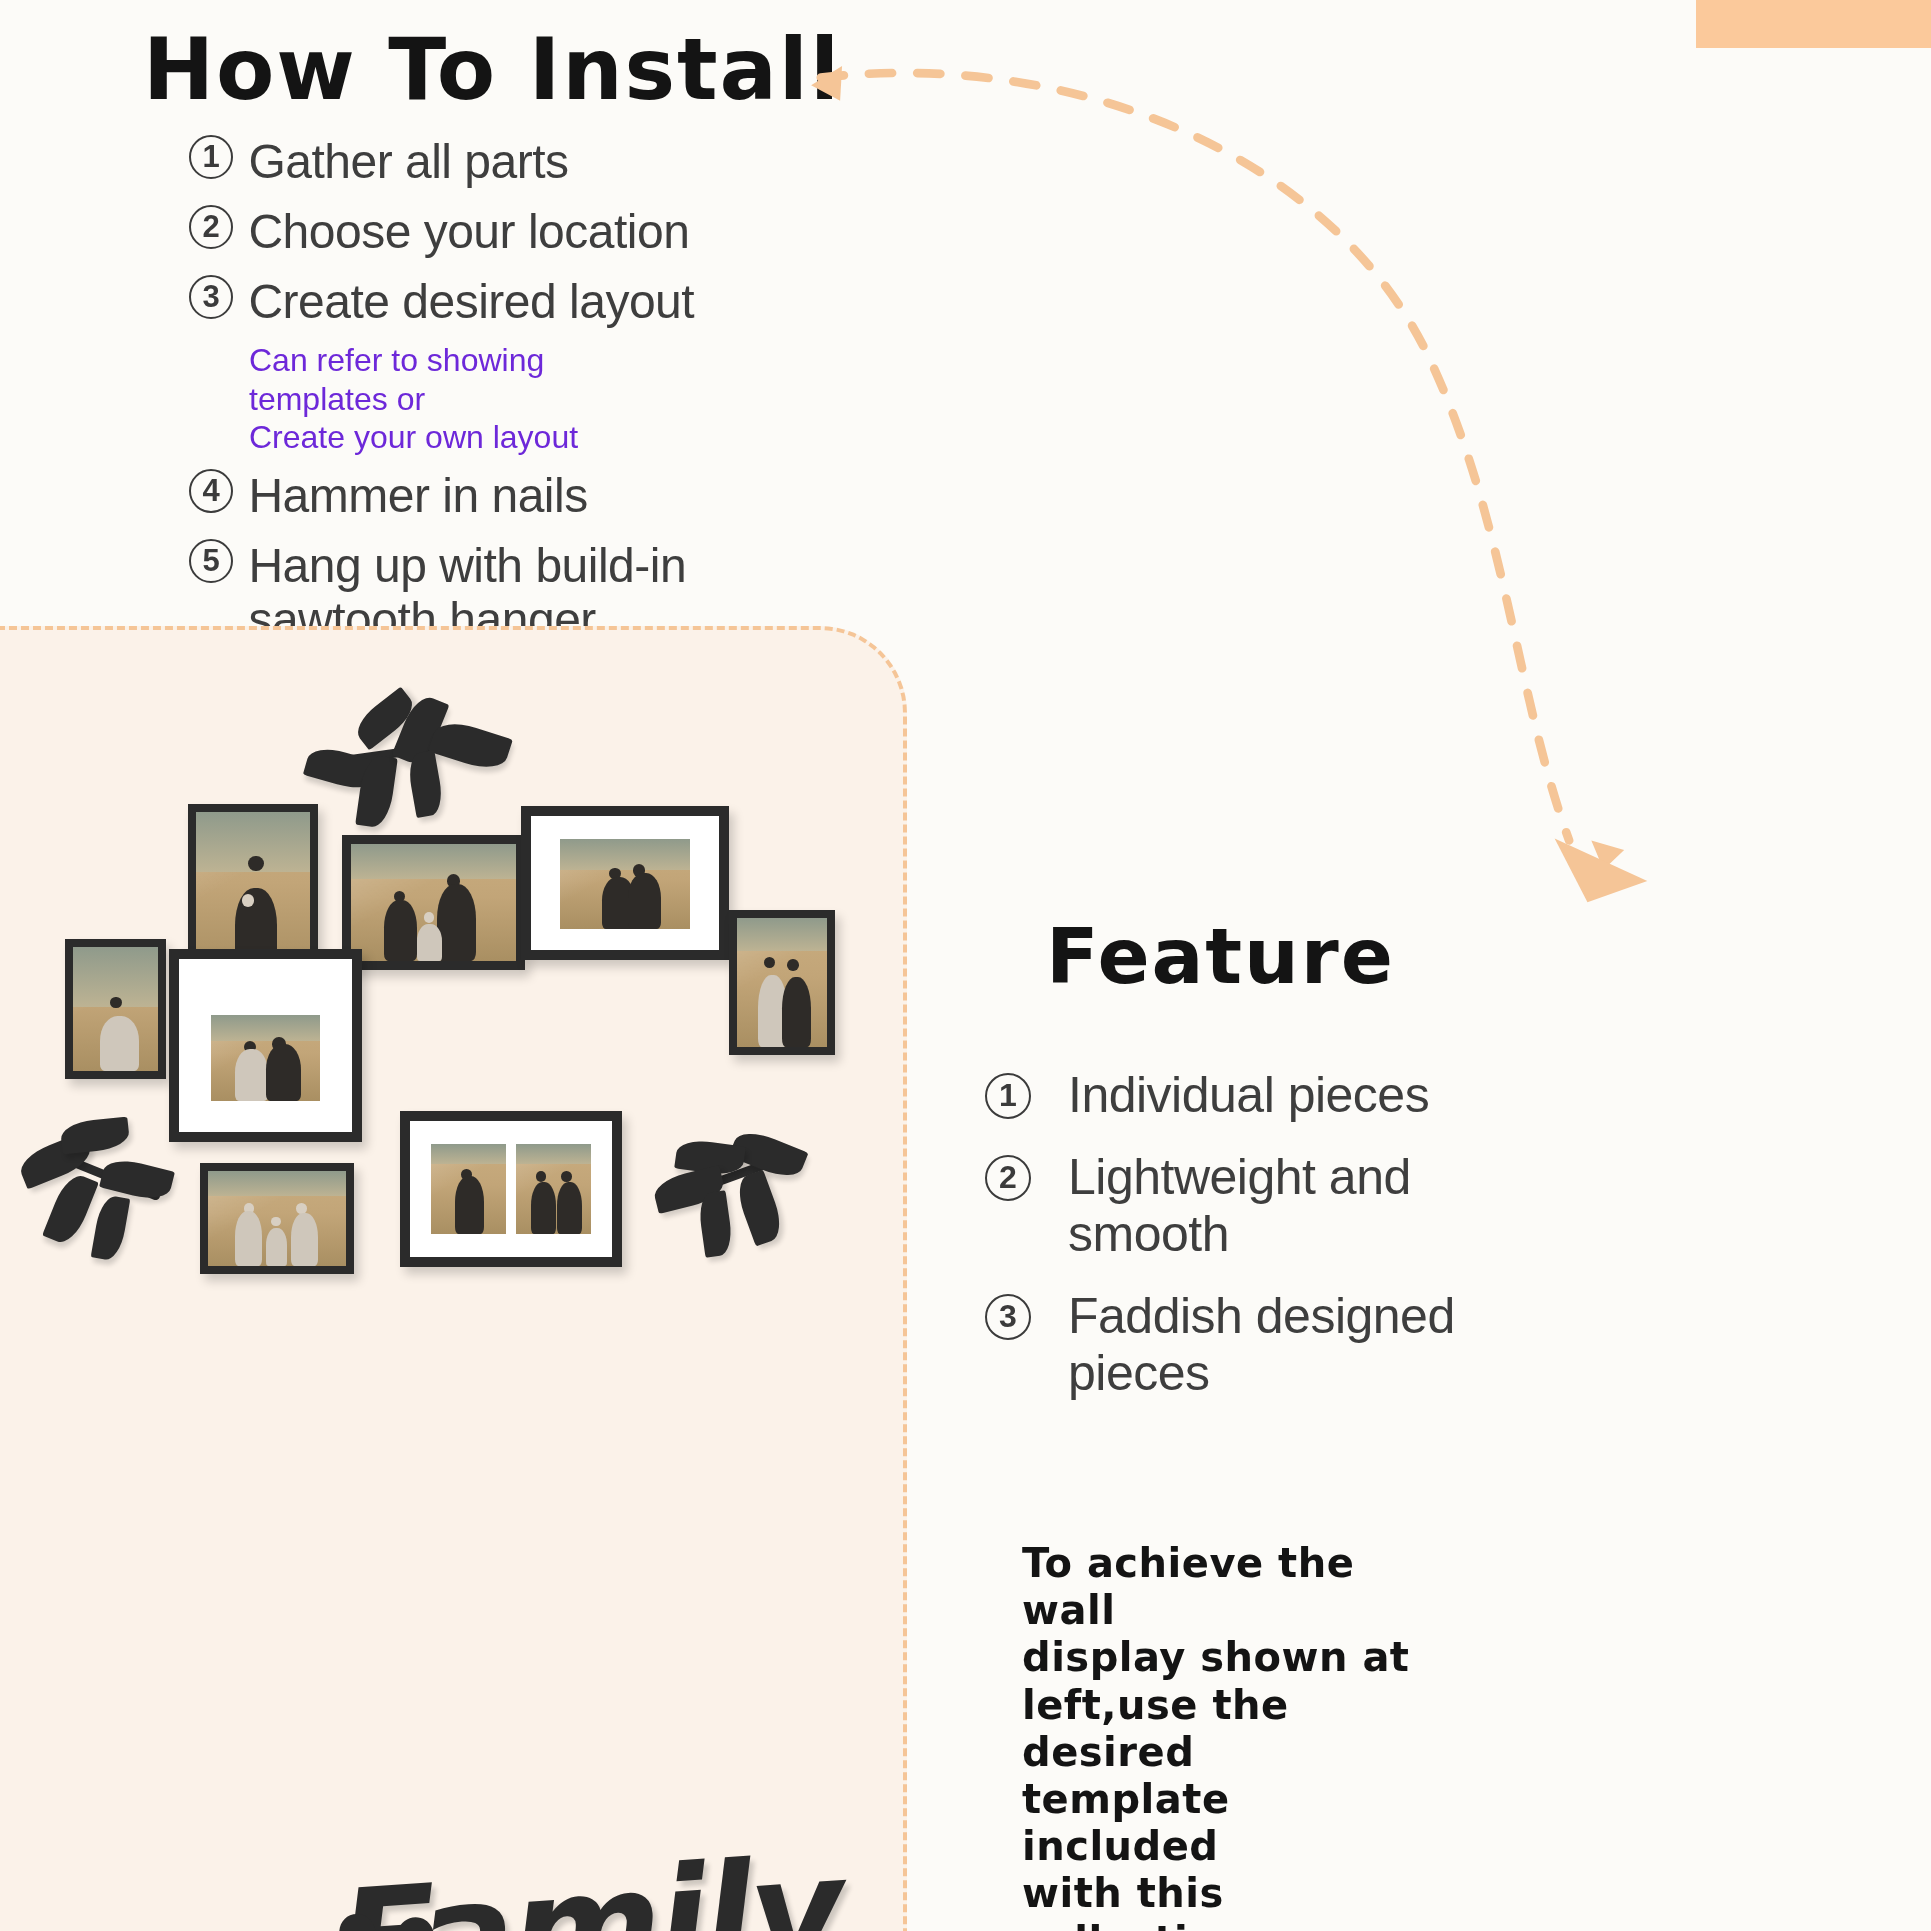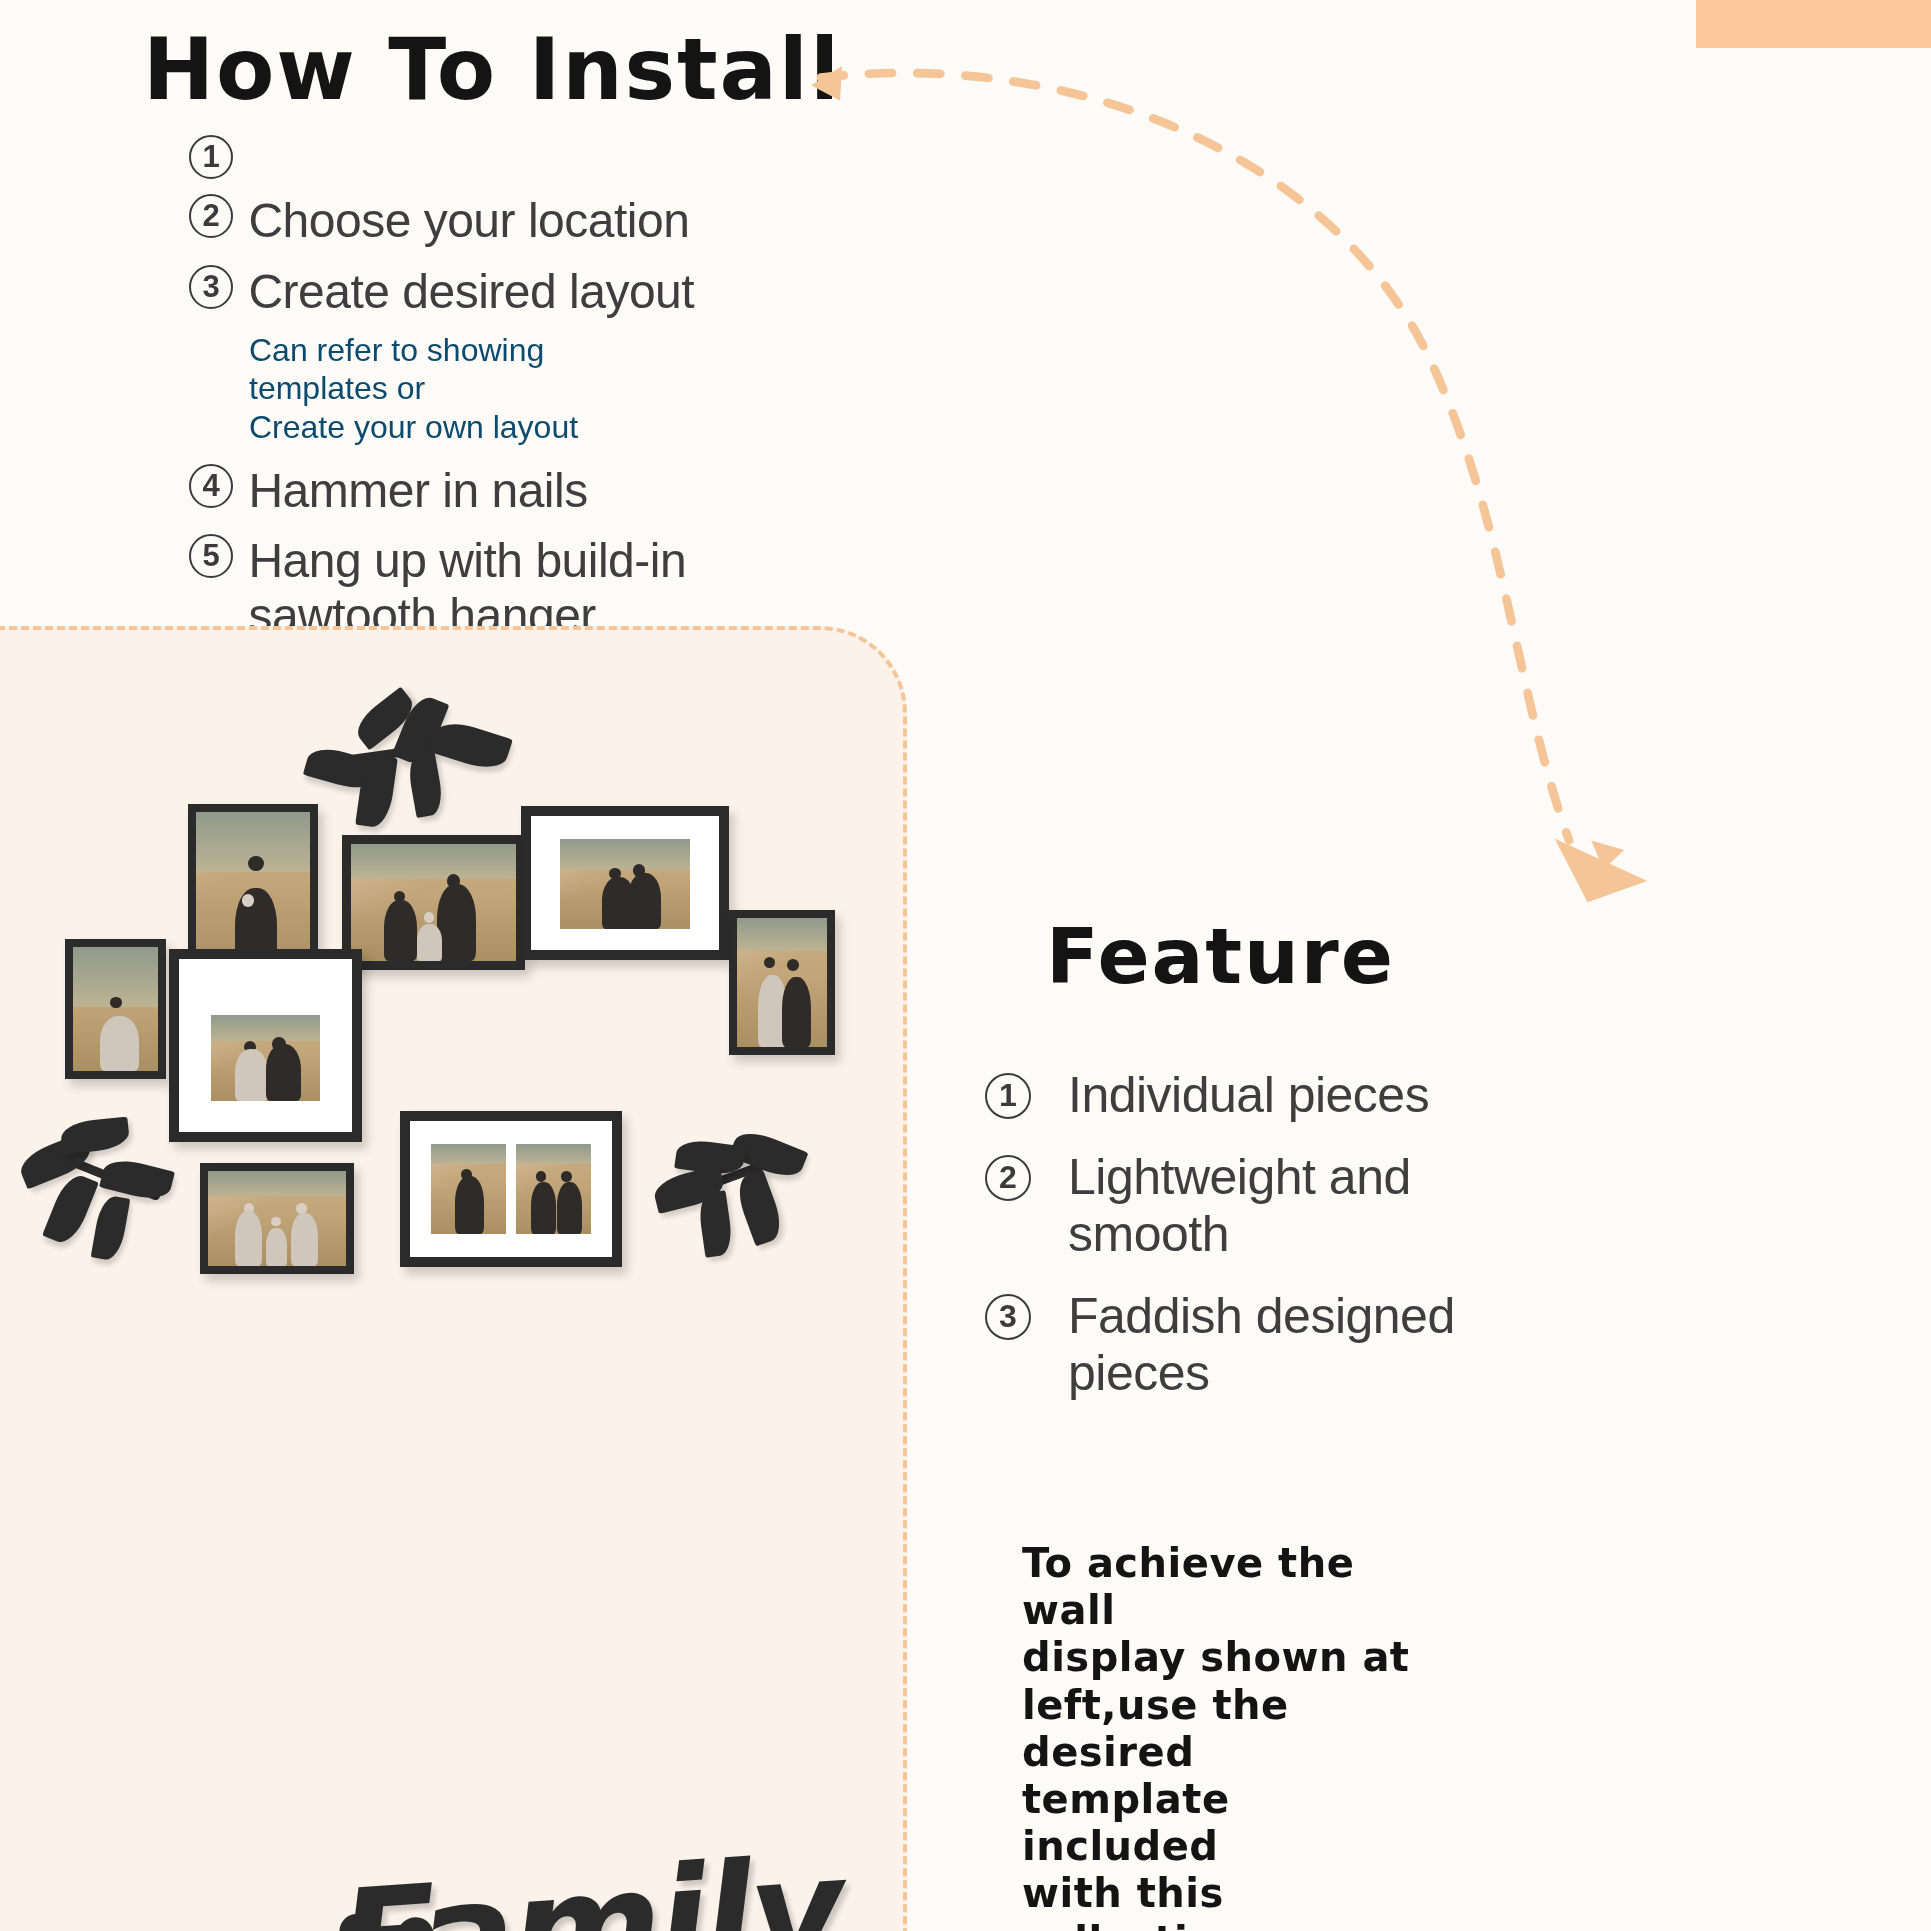--- a/index.html
+++ b/index.html
@@ -56,22 +56,22 @@
     font-family:"Liberation Sans", sans-serif;
     font-weight:400;
     letter-spacing:-0.5px;
   }
   .steps .step-row { margin-bottom:15.4px; }
   .feats .step-row { margin-bottom:25px; }
   .feats .step-num { width:46px; height:46px; font-size:32px; margin-top:5.8px; }
   .feats .step-text { font-size:50px; margin-left:37px; }
 
   .substeps {
-    margin-left:60px; margin-top:-3.9px; margin-bottom:18px;
-    color:#0c4a6e;
+    margin-left:60px; margin-top:-3.9px; margin-bottom:12px;
+    color:#6d28d9;
     font-size:32px; line-height:1.2;
     font-family:"Liberation Sans", sans-serif;
   }
 
   
   #callout {
     position:absolute; left:1022px; top:1540px; width:415px;
     font-family:"DejaVu Sans", sans-serif;
     font-weight:bold;
     color:#141414;
@@ -150,20 +150,21 @@
 <div id="root">
 
   <div class="corner-block"></div>
 
   <h1 id="install-title" class="comic">How To Install</h1>
 
   <div class="steps">
 
     <div class="step-row">
       <div class="step-num">1</div>
+      <div class="step-text">Gather all parts</div>
     </div>
 
     <div class="step-row">
       <div class="step-num">2</div>
       <div class="step-text">Choose your location</div>
     </div>
 
     <div class="step-row">
       <div class="step-num">3</div>
       <div class="step-text">Create desired layout</div>

